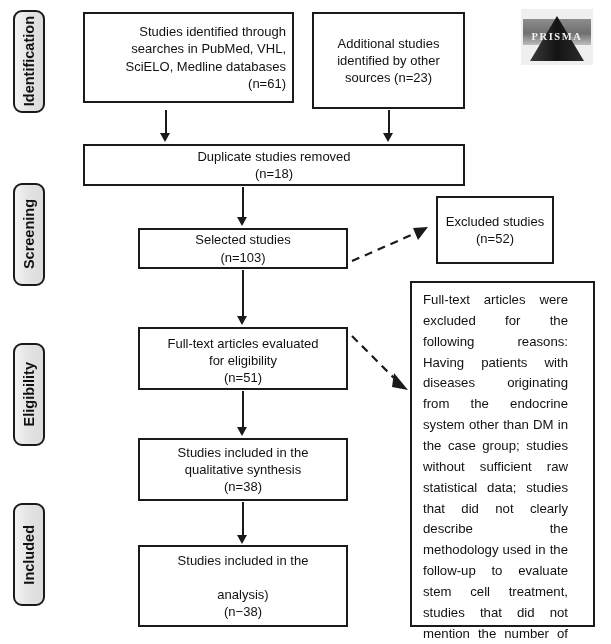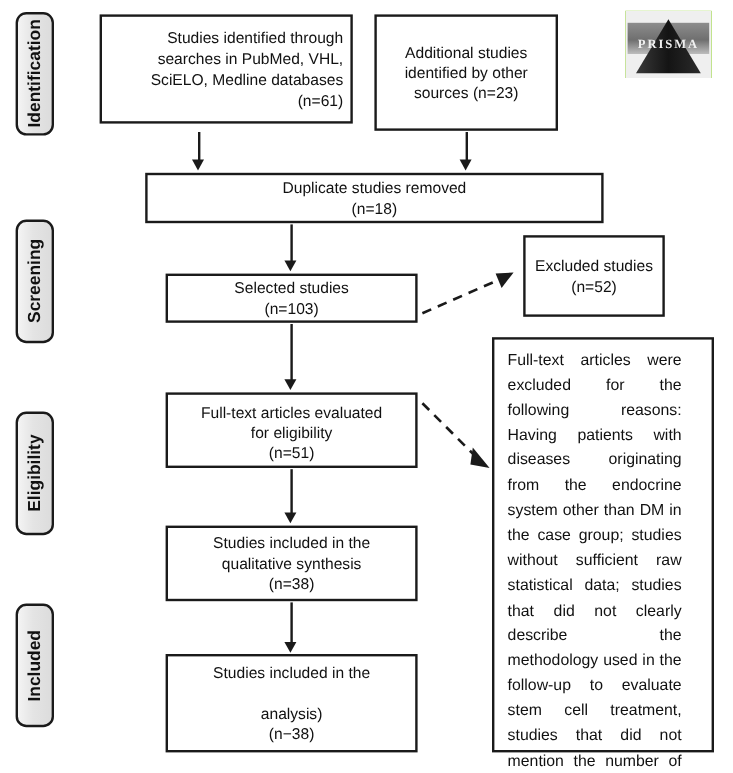--- a/index.html
+++ b/index.html
@@ -148,21 +148,21 @@
       <text x="36" y="31" font-family="Liberation Serif, serif" font-size="10.5" font-weight="bold" fill="#f0f0f0" text-anchor="middle" letter-spacing="1.6">PRISMA</text>
     </svg>
   </div>
 
   <div class="vline" style="left:165px; top:110px; height:26px;"></div>
   <div class="arrowhead-down" style="left:160px; top:133px;"></div>
 
   <div class="vline" style="left:388px; top:110px; height:26px;"></div>
   <div class="arrowhead-down" style="left:383px; top:133px;"></div>
 
-  <div class="box" style="left:83px; top:144px; width:382px; height:42px;margin-left:38px;">
+  <div class="box" style="left:83px; top:144px; width:382px; height:42px;">
     <span class="box-text">
       <span>Duplicate studies removed</span><br>
       <span>(n=18)</span>
     </span>
   </div>
 
   <div class="vline" style="left:242px; top:187px; height:32px;"></div>
   <div class="arrowhead-down" style="left:237px; top:217px;"></div>
 
   <div class="box" style="left:138px; top:228px; width:210px; height:41px;">

